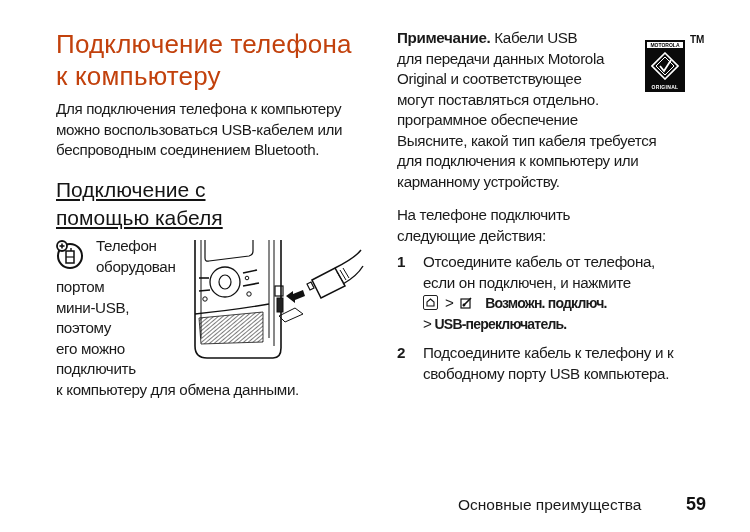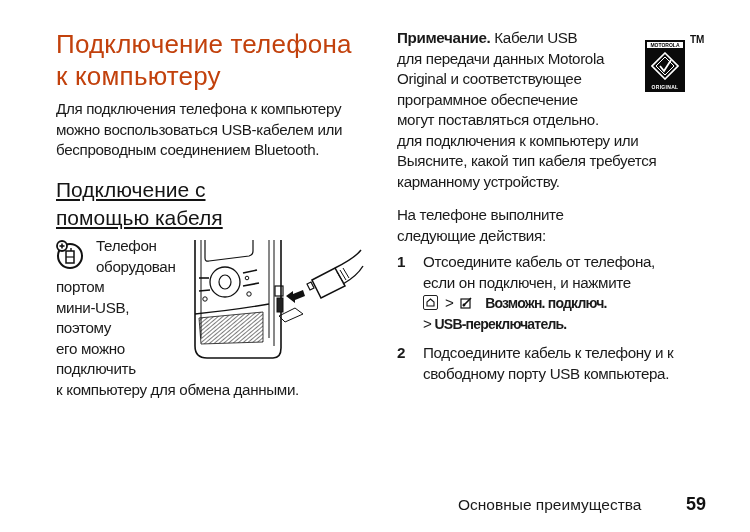--- a/index.html
+++ b/index.html
@@ -99,40 +99,40 @@
     <path d="M150 30 Q170 20 176 12" fill="none" stroke="#111" stroke-width="1.4"></path>
     <path d="M158 46 Q172 38 178 28" fill="none" stroke="#111" stroke-width="1.4"></path>
     <path d="M152 34 L158 44 M155 32 L161 42 M158 30 L164 40" stroke="#111" stroke-width="1"></path>
   </svg>
 </div>
 
 <div class="abs body" style="left:397px; top:28px;">
   <span class="line"><b>Примечание.</b><span> Кабели USB</span></span>
   <span class="line">для передачи данных Motorola</span>
   <span class="line">Original и соответствующее</span>
+  <span class="line">могут поставляться отдельно.</span>
   <span class="line">программное обеспечение</span>
-  <span class="line">могут поставляться отдельно.</span>
+  <span class="line">Выясните, какой тип кабеля требуется</span>
   <span class="line">для подключения к компьютеру или</span>
-  <span class="line">Выясните, какой тип кабеля требуется</span>
   <span class="line">карманному устройству.</span>
 </div>
 
 <div class="abs" style="left:645px; top:40px; width:40px; height:52px; background:#0a0a0a;">
   <div style="position:absolute; left:0; right:0; top:2px; height:6px; background:#fff; margin:0 2px; color:#000; font-size:5px; font-weight:bold; text-align:center; line-height:6px; letter-spacing:0;">MOTOROLA</div>
   <svg style="position:absolute; left:6px; top:12px;" width="28" height="28" viewBox="0 0 28 28">
     <path d="M14 1 L27 14 L14 27 L1 14 Z" fill="none" stroke="#fff" stroke-width="1.6"></path>
     <path d="M14 5 L23 14 L14 23 L5 14 Z" fill="none" stroke="#fff" stroke-width="1"></path>
     <path d="M9 14 L13 19 L20 8" fill="none" stroke="#fff" stroke-width="1.8"></path>
   </svg>
   <div style="position:absolute; left:0; right:0; bottom:2px; color:#fff; font-size:5px; font-weight:bold; text-align:center; line-height:6px; letter-spacing:0.3px;">ORIGINAL</div>
 </div>
 <div class="abs" style="left:690px; top:34px; font-size:10px; font-weight:bold;">TM</div>
 
 <div class="abs body" style="left:397px; top:205px;">
-  <span class="line">На телефоне выполните</span>
+  <span class="line">На телефоне подключить</span>
   <span class="line">следующие действия:</span>
 </div>
 
 <div class="abs body" style="left:397px; top:252px; width:320px;">
   <span class="stepnum">1</span>
   <div style="padding-left:26px;">
     <span class="line">Отсоедините кабель от телефона,</span>
     <span class="line">если он подключен, и нажмите</span>
     <span class="line">
       <span class="icon-box">

